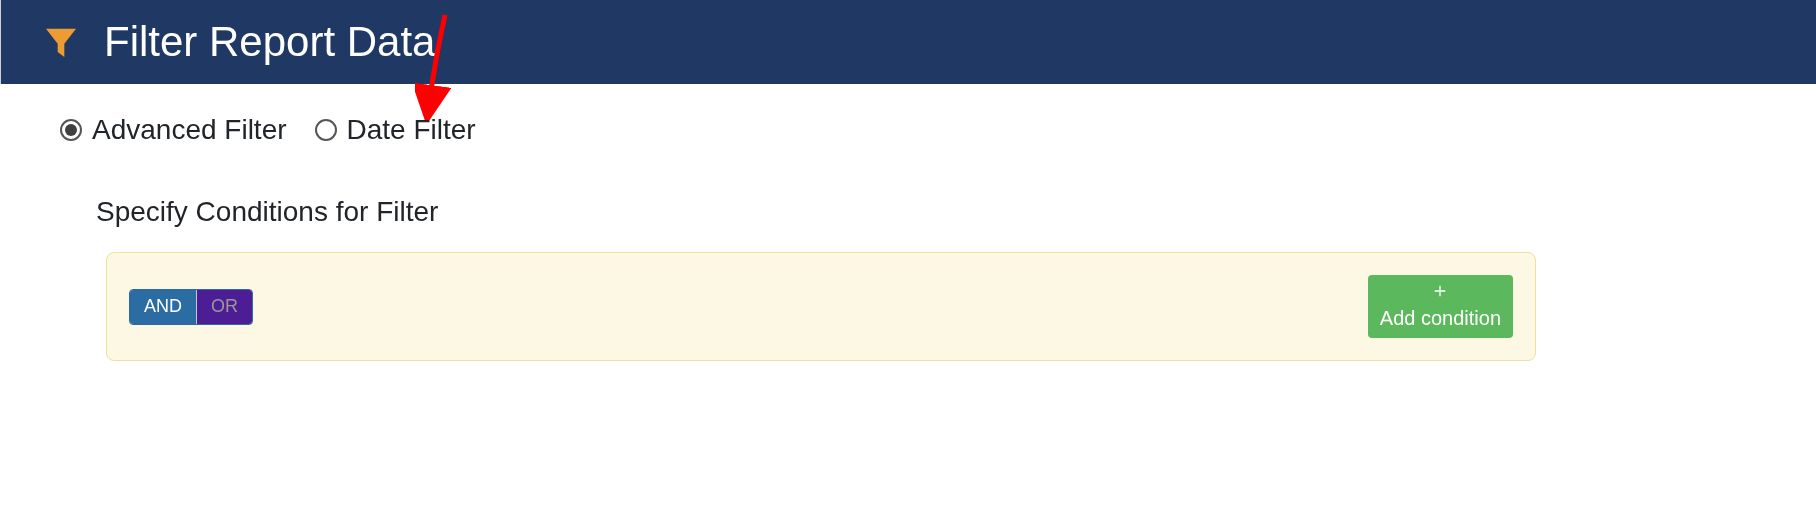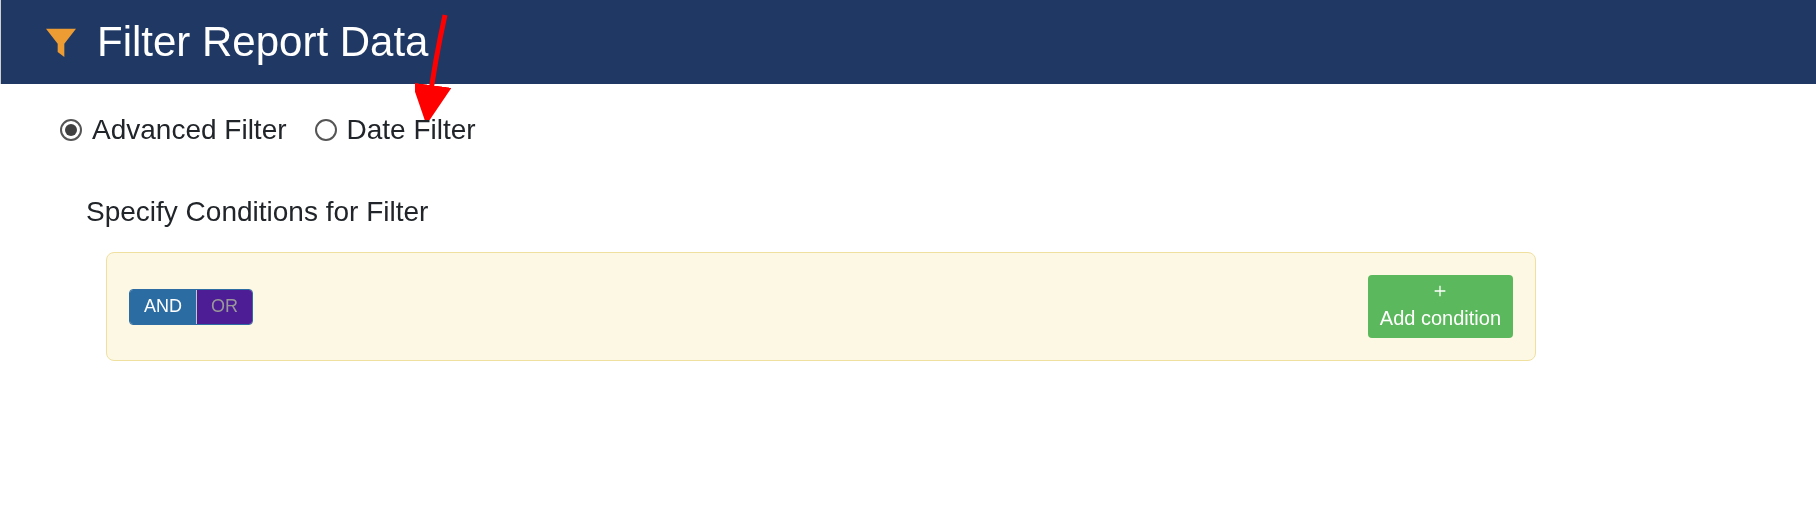--- a/index.html
+++ b/index.html
@@ -13,21 +13,21 @@
       width: 1816px;
       height: 510px;
       overflow: hidden;
       position: relative;
     }
     .header {
       background: #1f3864;
       padding: 18px 40px;
       display: flex;
       align-items: center;
-      gap: 16px;
+      gap: 23px;
       border-left: 1px solid #d0d0d0;
     }
     .header .funnel-icon svg {
       width: 40px;
       height: 40px;
       display: block;
     }
     .header .title {
       color: #ffffff;
       font-size: 42px;
@@ -64,21 +64,21 @@
       border-radius: 50%;
       background: #404040;
     }
     .radio-label {
       font-size: 28px;
       color: #212529;
     }
     .section-heading {
       font-size: 28px;
       color: #212529;
-      margin: 0 0 24px 26px;
+      margin: 0 0 24px 36px;
       font-weight: 400;
     }
     .condition-panel {
       margin-left: 46px;
       background: #fcf8e3;
       border: 1px solid #f0e0a0;
       border-radius: 8px;
       padding: 22px 22px;
       display: flex;
       align-items: center;

